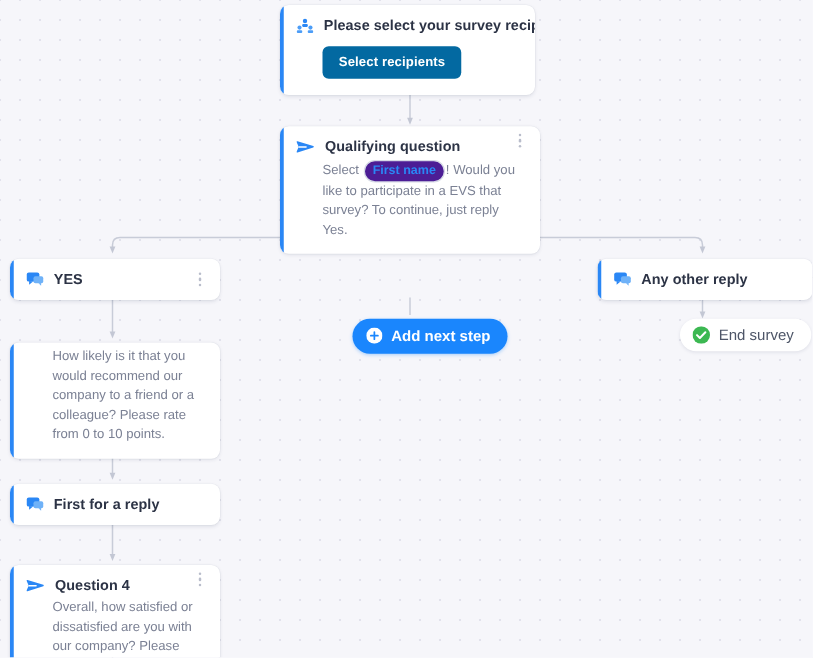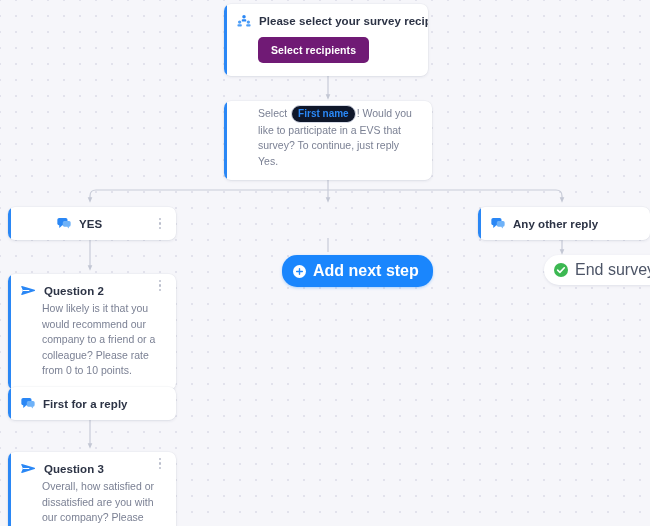--- a/index.html
+++ b/index.html
@@ -98,51 +98,51 @@
   .icon { display: inline-flex; flex: 0 0 auto; align-items: center; justify-content: center; }
   .icon svg { display: block; }
 
   
   .chip {
     display: inline-block;
     padding: 1px 6px 1.5px;
     margin: 0 1px;
     border: 1px solid #d6dae6;
     border-radius: 9px;
-    background: #0f172a;
+    background: #4c1d95;
     color: #2a87f5;
     font-size: 10px;
     font-weight: bold;
     line-height: 13px;
     vertical-align: baseline;
   }
 
   
   .btn-primary {
     display: inline-block;
-    background: #701a75;
+    background: #0369a1;
     color: #ffffff;
     font-size: 10.5px;
     font-weight: bold;
     padding: 7px 13px;
     border: none;
     border-radius: 5px;
     cursor: pointer;
     font-family: "Liberation Sans", sans-serif;
     letter-spacing: 0.1px;
   }
 
   
   .pill {
     position: absolute;
     display: inline-flex;
-    align-items: center;
+    align-items: flex-start;
     gap: 7px;
     border-radius: 15px;
-    font-size: 16px;
+    font-size: 12px;
     white-space: nowrap;
     cursor: pointer;
   }
   .pill-add {
     background: #1a86fd;
     color: #ffffff;
     font-weight: bold;
     padding: 7px 14px 7px 11px;
     box-shadow: 0 1px 3px rgba(26,134,253,0.35);
   }
@@ -150,21 +150,21 @@
     background: #ffffff;
     color: #4d5567;
     font-weight: normal;
     padding: 6px 14px 6px 10px;
     box-shadow: 0 1px 3px rgba(32,40,74,0.10);
   }
 
   
   #node-recipients { left: 224px; top: 4px;   width: 204px; }
   #node-qualifying { left: 224px; top: 101px; width: 208px; }
-  #node-yes        { left: 8px;   top: 207px; width: 168px; padding-left: 36px; }
+  #node-yes        { left: 8px;   top: 207px; width: 168px; }
   #node-hi         { left: 244px; top: 207px; width: 168px; }
   #node-other      { left: 478px; top: 207px; width: 172px; }
   #node-q2         { left: 8px;   top: 274px; width: 168px; }
   #node-wait       { left: 8px;   top: 387px; width: 168px; }
   #node-q3         { left: 8px;   top: 452px; width: 168px; }
 
   #pill-add { left: 282px; top: 255px; }
   #pill-end { left: 544px; top: 255px; }
 </style>
 </head>
@@ -222,20 +222,34 @@
         </svg>
       </span>
       <span class="node-title">Please select your survey recipients</span>
     </div>
     <div style="padding:9px 0 13px 34px;">
       <button class="btn-primary">Select recipients</button>
     </div>
   </div>
 
   <div class="node" id="node-qualifying">
+    <div class="node-head">
+      <span class="icon">
+        <svg width="15" height="13" viewBox="0 0 16 14">
+          <path d="M1,2.2 L14.6,6.3 C15.2,6.5 15.2,7.3 14.6,7.5 L1,11.8 C0.5,12 0,11.6 0.2,11.1 L1.9,7.4 L1,7 L1.9,6.6 L0.2,2.9 C0,2.4 0.5,2 1,2.2 Z" fill="#2a87f5"></path>
+          <rect x="1.6" y="6.4" width="7.4" height="1.25" rx="0.6" fill="#ffffff"></rect>
+        </svg>
+      </span>
+      <span class="node-title">Qualifying question</span>
+      <span class="kebab">
+        <i></i>
+          <i></i>
+          <i></i>
+      </span>
+    </div>
     <div class="node-body">
       <span>Select</span>
       <span class="chip">First name</span><span>! Would you like to participate in a EVS that survey? To continue, just reply Yes.</span>
     </div>
   </div>
 
   <div class="node" id="node-yes">
     <div class="node-head solo">
       <span class="icon">
         <svg width="14" height="13" viewBox="0 0 16 14">
@@ -263,34 +277,20 @@
           <path d="M2.6,8.4 L2.6,12 L6.2,8.9 Z" fill="#2a87f5"></path>
           <rect x="6.6" y="4.2" width="9" height="6.4" rx="1.8" fill="#6fb2f8"></rect>
           <path d="M13.6,10.2 L13.6,12.8 L11.2,10.5 Z" fill="#6fb2f8"></path>
         </svg>
       </span>
       <span class="node-title reg">Any other reply</span>
     </div>
   </div>
 
   <div class="node" id="node-q2">
-    <div class="node-head">
-      <span class="icon">
-        <svg width="15" height="13" viewBox="0 0 16 14">
-          <path d="M1,2.2 L14.6,6.3 C15.2,6.5 15.2,7.3 14.6,7.5 L1,11.8 C0.5,12 0,11.6 0.2,11.1 L1.9,7.4 L1,7 L1.9,6.6 L0.2,2.9 C0,2.4 0.5,2 1,2.2 Z" fill="#2a87f5"></path>
-          <rect x="1.6" y="6.4" width="7.4" height="1.25" rx="0.6" fill="#ffffff"></rect>
-        </svg>
-      </span>
-      <span class="node-title">Question 2</span>
-      <span class="kebab">
-        <i></i>
-          <i></i>
-          <i></i>
-      </span>
-    </div>
     <div class="node-body">How likely is it that you would recommend our company to a friend or a colleague? Please rate from 0 to 10 points.</div>
   </div>
 
   <div class="node" id="node-wait">
     <div class="node-head solo">
       <span class="icon">
         <svg width="14" height="13" viewBox="0 0 16 14">
           <rect x="0.4" y="0.6" width="11.6" height="8.4" rx="2" fill="#2a87f5"></rect>
           <path d="M2.6,8.4 L2.6,12 L6.2,8.9 Z" fill="#2a87f5"></path>
           <rect x="6.6" y="4.2" width="9" height="6.4" rx="1.8" fill="#6fb2f8"></rect>
@@ -302,21 +302,21 @@
   </div>
 
   <div class="node" id="node-q3">
     <div class="node-head">
       <span class="icon">
         <svg width="15" height="13" viewBox="0 0 16 14">
           <path d="M1,2.2 L14.6,6.3 C15.2,6.5 15.2,7.3 14.6,7.5 L1,11.8 C0.5,12 0,11.6 0.2,11.1 L1.9,7.4 L1,7 L1.9,6.6 L0.2,2.9 C0,2.4 0.5,2 1,2.2 Z" fill="#2a87f5"></path>
           <rect x="1.6" y="6.4" width="7.4" height="1.25" rx="0.6" fill="#ffffff"></rect>
         </svg>
       </span>
-      <span class="node-title">Question 3</span>
+      <span class="node-title">Question 4</span>
       <span class="kebab">
         <i></i>
           <i></i>
           <i></i>
       </span>
     </div>
     <div class="node-body">Overall, how satisfied or dissatisfied are you with  our company? Please rate from 0 to 10 points.</div>
   </div>
 
   <div class="pill pill-add" id="pill-add">

